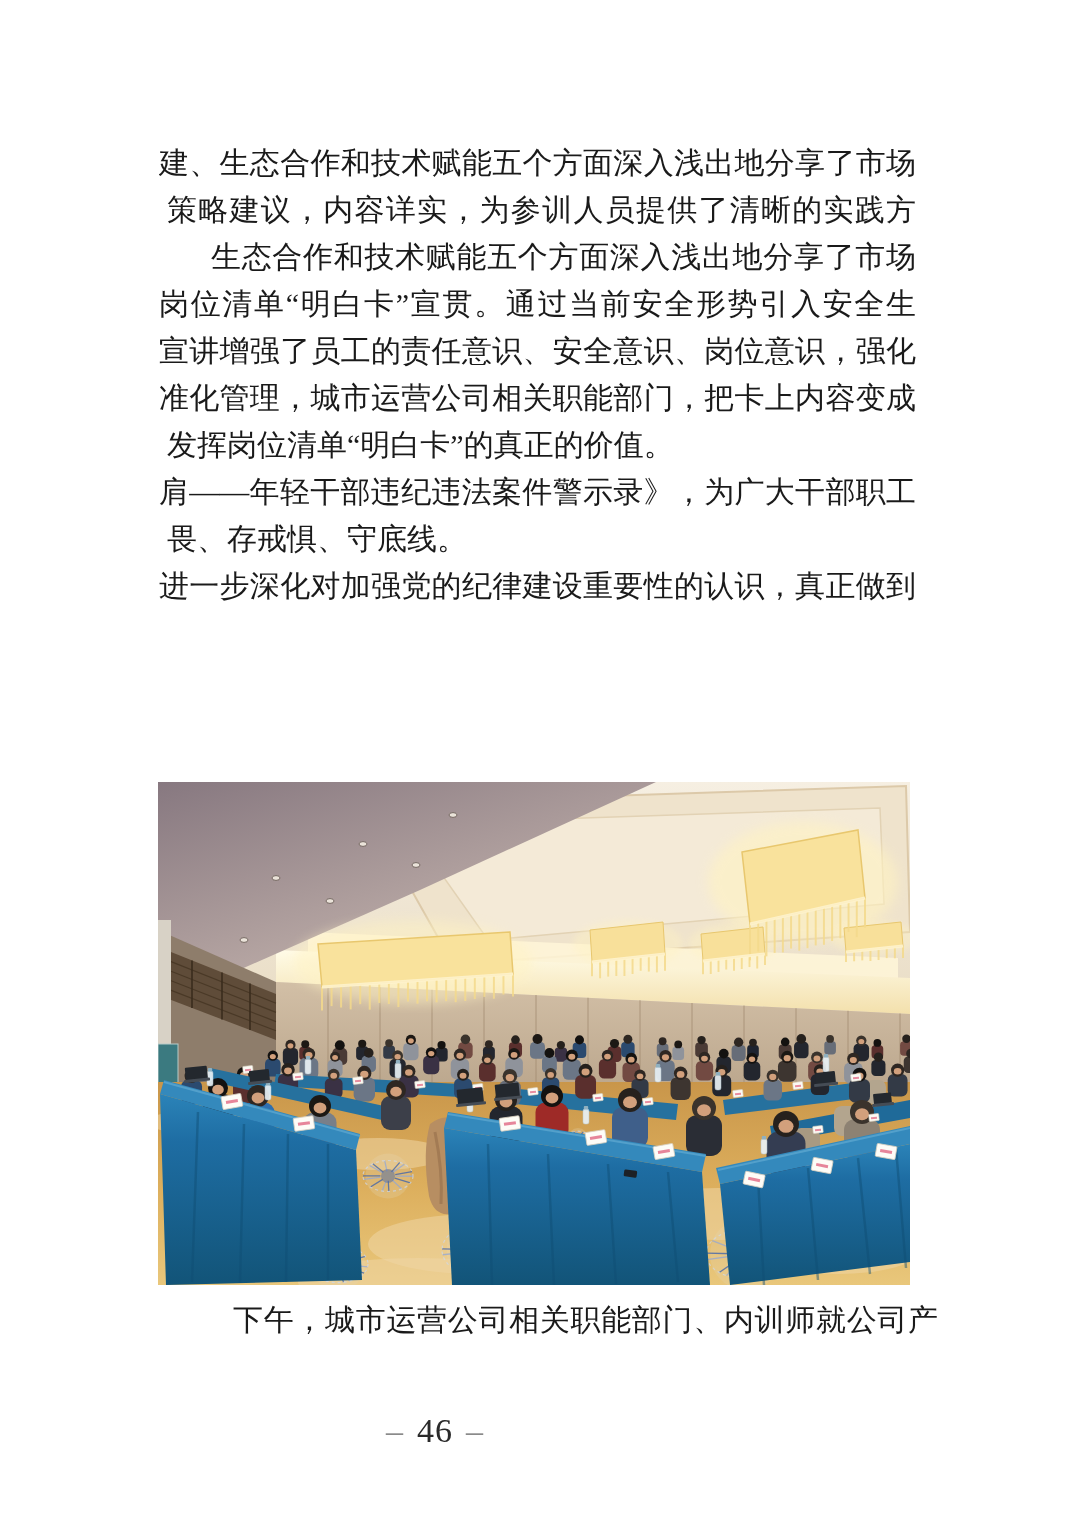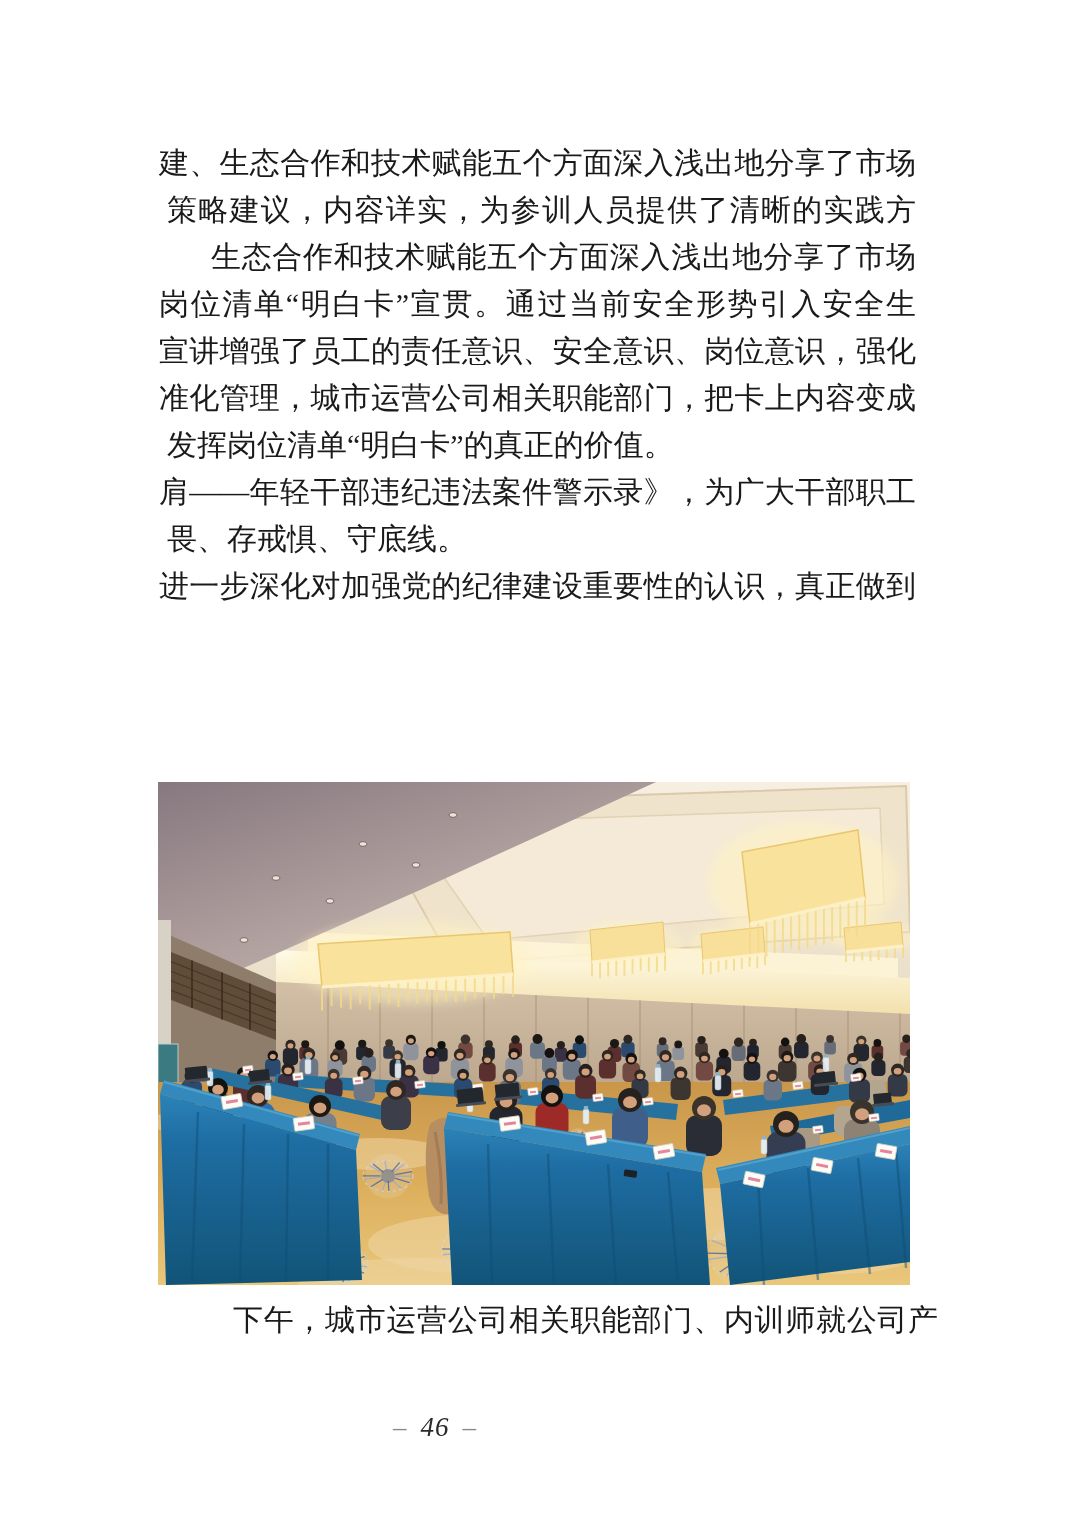--- a/index.html
+++ b/index.html
@@ -16,21 +16,21 @@
     overflow:hidden;white-space:normal;
   }
   .line.end{text-align-last:left;margin-left:8px;}
   .line.indent{text-indent:52px;}
   .photo{
     position:absolute;left:158px;top:782px;width:752px;height:503px;margin:0;padding:0;
   }
   .photo svg{display:block;width:752px;height:503px;}
   .footer{
     position:absolute;top:1412px;left:0;width:870px;text-align:center;
-    font-size:27px;color:#2a2a2a;letter-spacing:1px;font-style:italic;
+    font-size:34px;color:#2a2a2a;letter-spacing:1px;
   }
   .footer .dash{color:#8a8a8a;margin:0 13px;}
 </style>
 </head>
 <body>
 
 <div class="doc-text" id="block1">
   <div class="line">建、生态合作和技术赋能五个方面深入浅出地分享了市场拓展的</div>
   <div class="line end">策略建议，内容详实，为参训人员提供了清晰的实践方向和路径。</div>
   <div class="line indent">生态合作和技术赋能五个方面深入浅出地分享了市场拓展的</div>

